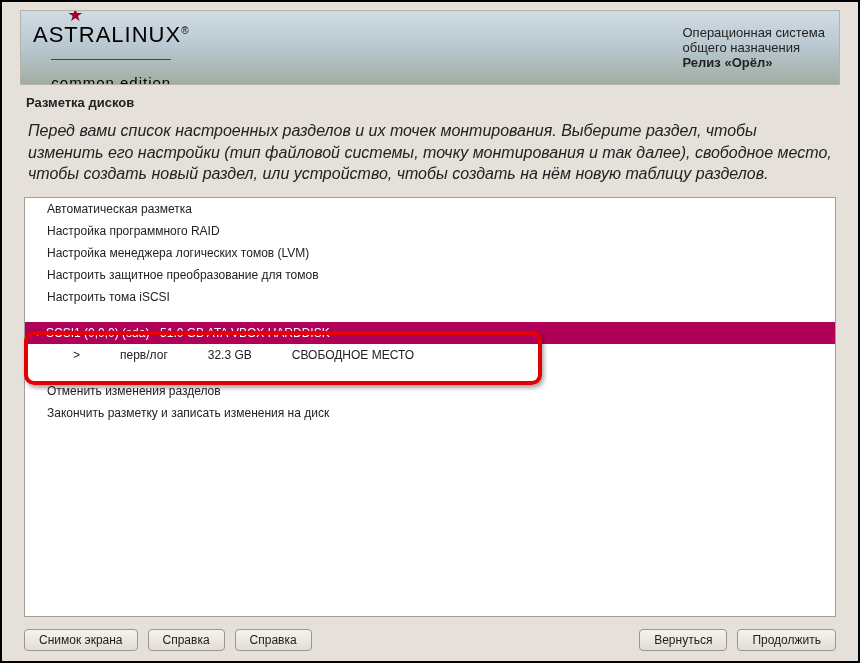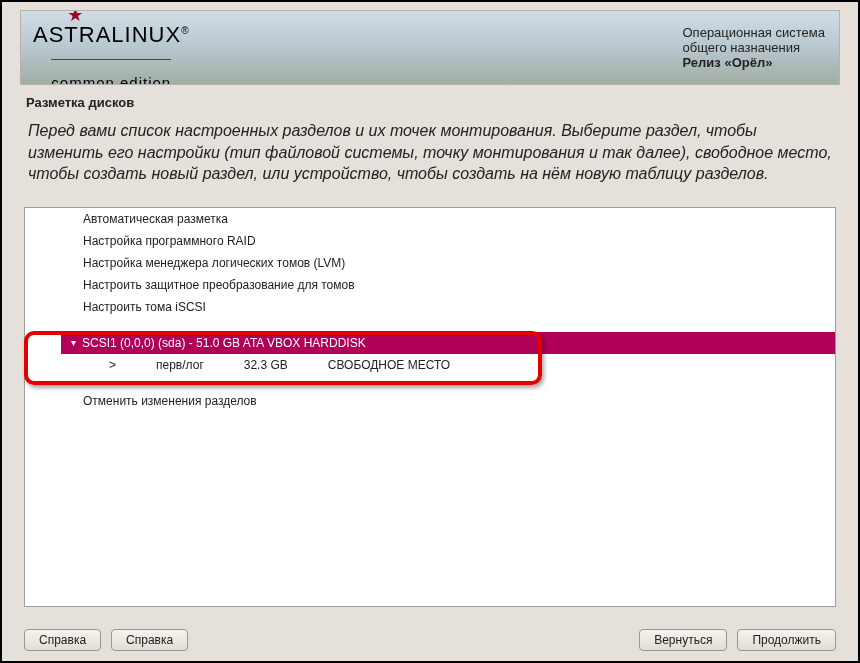--- a/index.html
+++ b/index.html
@@ -83,25 +83,24 @@
       padding: 6px 8px 10px 8px;
       font-size: 16px;
       font-style: italic;
       color: #222;
       line-height: 1.35;
     }
     .list-panel {
       flex: 1;
       background: #fff;
       border: 1px solid #a39d97;
-      margin: 12px 4px;
+      margin: 2px 4px;
       overflow: auto;
       font-size: 12px;
       color: #222;
-      padding-left: 36px;
     }
     .list-item {
       padding: 4px 10px;
       white-space: nowrap;
       cursor: pointer;
     }
     .list-item.indent { padding-left: 22px; }
     .disk-header {
       background: #b10058;
       color: #fff;
@@ -185,27 +184,29 @@
       </div>
       <div class="partition-row">
         <span>&gt;</span>
         <span>перв/лог</span>
         <span>32.3 GB</span>
         <span>СВОБОДНОЕ МЕСТО</span>
       </div>
 
       <div class="spacer-row"></div>
       <div class="list-item indent">Отменить изменения разделов</div>
+      <div class="list-item indent">Закончить разметку и записать изменения на диск</div>
     </div>
 
     <div class="highlight-box" style="left:4px; top:136px; width:518px; height:54px;"></div>
   </div>
 
   <div class="footer">
     <div class="footer-left">
+      <button>Снимок экрана</button>
       <button>Справка</button>
       <button>Справка</button>
     </div>
     <div class="footer-right">
       <button>Вернуться</button>
       <button>Продолжить</button>
     </div>
   </div>
 
 </div>

